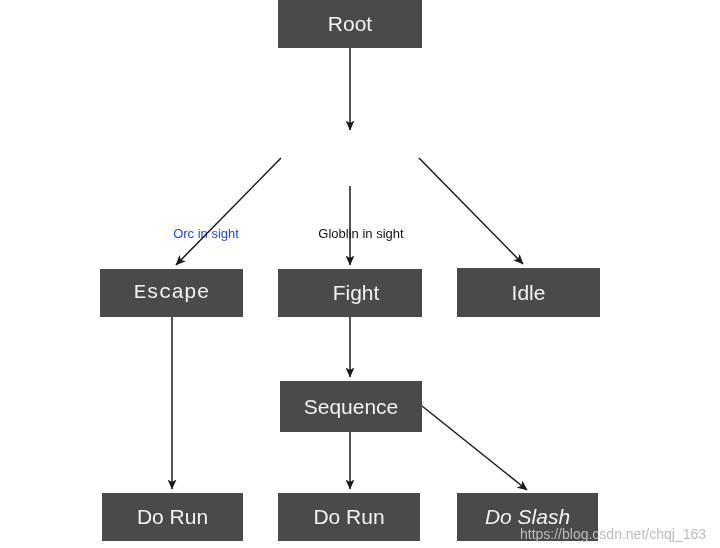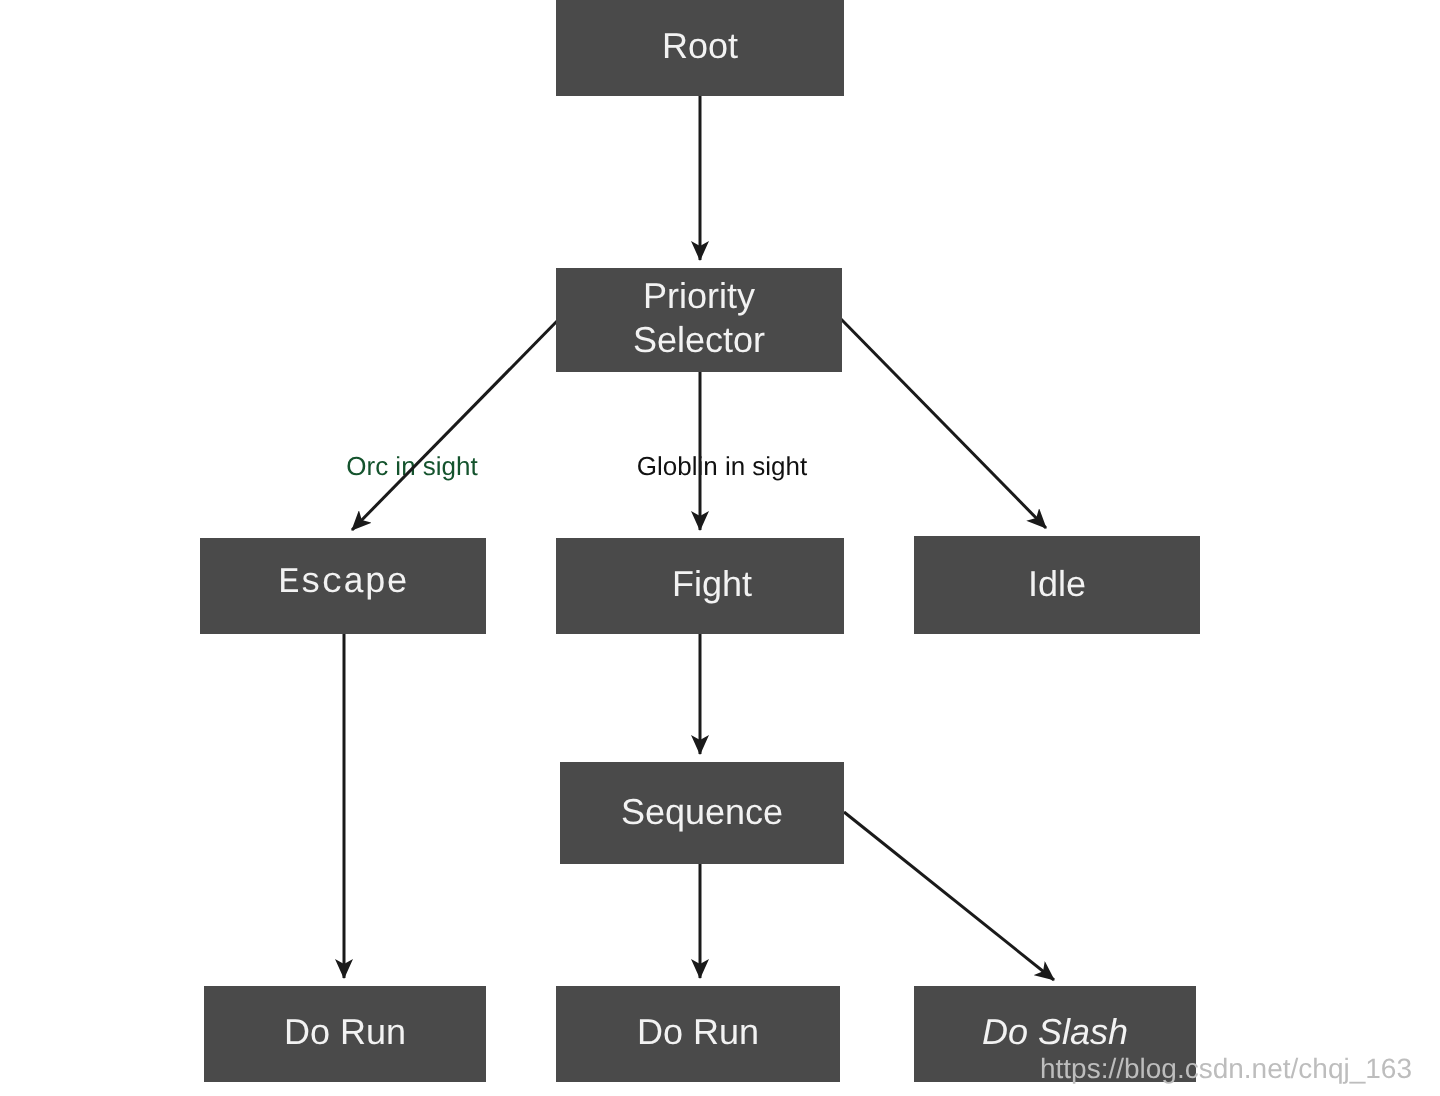--- a/index.html
+++ b/index.html
@@ -31,21 +31,21 @@
     z-index: 1;
   }
   .node {
     position: absolute;
     display: flex;
     align-items: center;
     justify-content: center;
     text-align: center;
     background: var(--node-bg, #4a4a4a);
     color: var(--node-text, #f2f2f2);
-    font-size: 18px;
+    font-size: 21px;
     line-height: 1.2;
     z-index: 3;
     box-sizing: border-box;
   }
   .watermark {
     position: absolute;
     right: 14px;
     bottom: 6px;
     font-size: 14px;
     color: var(--watermark, #bdbdbd);
@@ -67,27 +67,24 @@
   <line x1="350" y1="48" x2="350" y2="130" stroke="#1a1a1a" stroke-width="1.5" marker-end="url(#arrowhead)"></line>
       <line x1="281" y1="158" x2="176" y2="265" stroke="#1a1a1a" stroke-width="1.5" marker-end="url(#arrowhead)"></line>
       <line x1="350" y1="186" x2="350" y2="265" stroke="#1a1a1a" stroke-width="1.5" marker-end="url(#arrowhead)"></line>
       <line x1="419" y1="158" x2="523" y2="264" stroke="#1a1a1a" stroke-width="1.5" marker-end="url(#arrowhead)"></line>
       <line x1="172" y1="317" x2="172" y2="489" stroke="#1a1a1a" stroke-width="1.5" marker-end="url(#arrowhead)"></line>
       <line x1="350" y1="317" x2="350" y2="377" stroke="#1a1a1a" stroke-width="1.5" marker-end="url(#arrowhead)"></line>
       <line x1="350" y1="432" x2="350" y2="489" stroke="#1a1a1a" stroke-width="1.5" marker-end="url(#arrowhead)"></line>
       <line x1="422" y1="406" x2="527" y2="490" stroke="#1a1a1a" stroke-width="1.5" marker-end="url(#arrowhead)"></line>
     </svg>
   <div class="watermark">https://blog.csdn.net/chqj_163</div>
-<div class="edge-label" style="left: 206px; top: 233px; color: #14532d;">Orc in sight</div>
+<div class="edge-label" style="left: 206px; top: 233px; color: #1d4ed8;">Orc in sight</div>
     <div class="edge-label" style="left: 361px; top: 233px; color: rgb(17, 17, 17);">Globlin in sight</div>
     <div class="node" style="left: 278px; top: 0px; width: 144px; height: 48px;">
       <span style="padding: 0px 8px;">Root</span>
-    </div>
-    <div class="node" style="left: 278px; top: 134px; width: 143px; height: 52px;">
-      <span style="padding: 0px 8px;">Priority Selector</span>
     </div>
     <div class="node" style="left: 100px; top: 269px; width: 143px; height: 48px;">
       <span style="padding: 0px 8px; font-family: Liberation Mono, monospace;">Escape</span>
     </div>
     <div class="node" style="left: 278px; top: 269px; width: 144px; height: 48px;">
       <span style="padding: 0px 8px; margin-left: 12px;">Fight</span>
     </div>
     <div class="node" style="left: 457px; top: 268px; width: 143px; height: 49px;">
       <span style="padding: 0px 8px;">Idle</span>
     </div>

